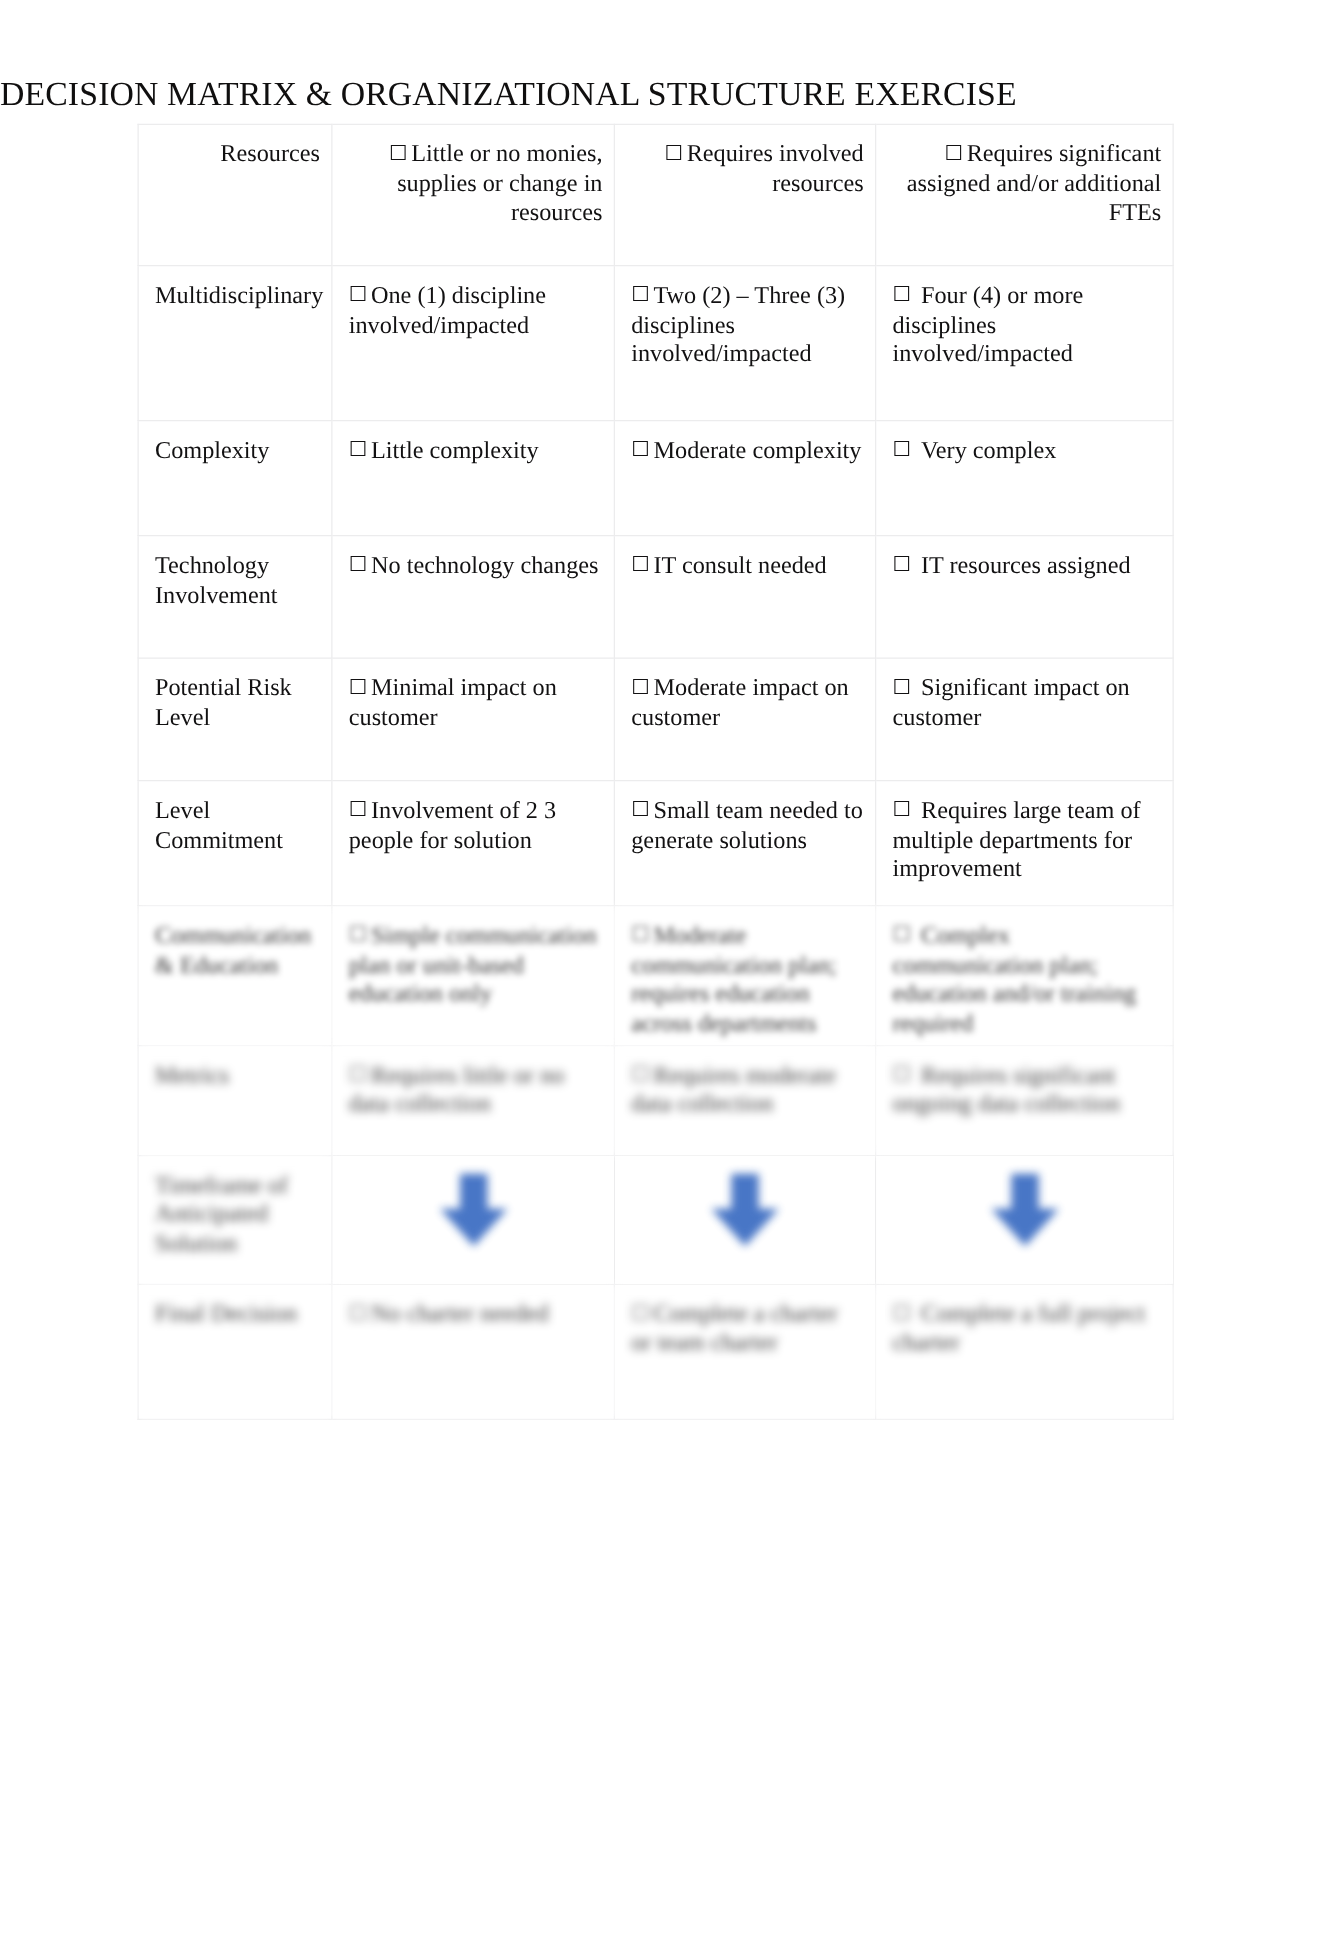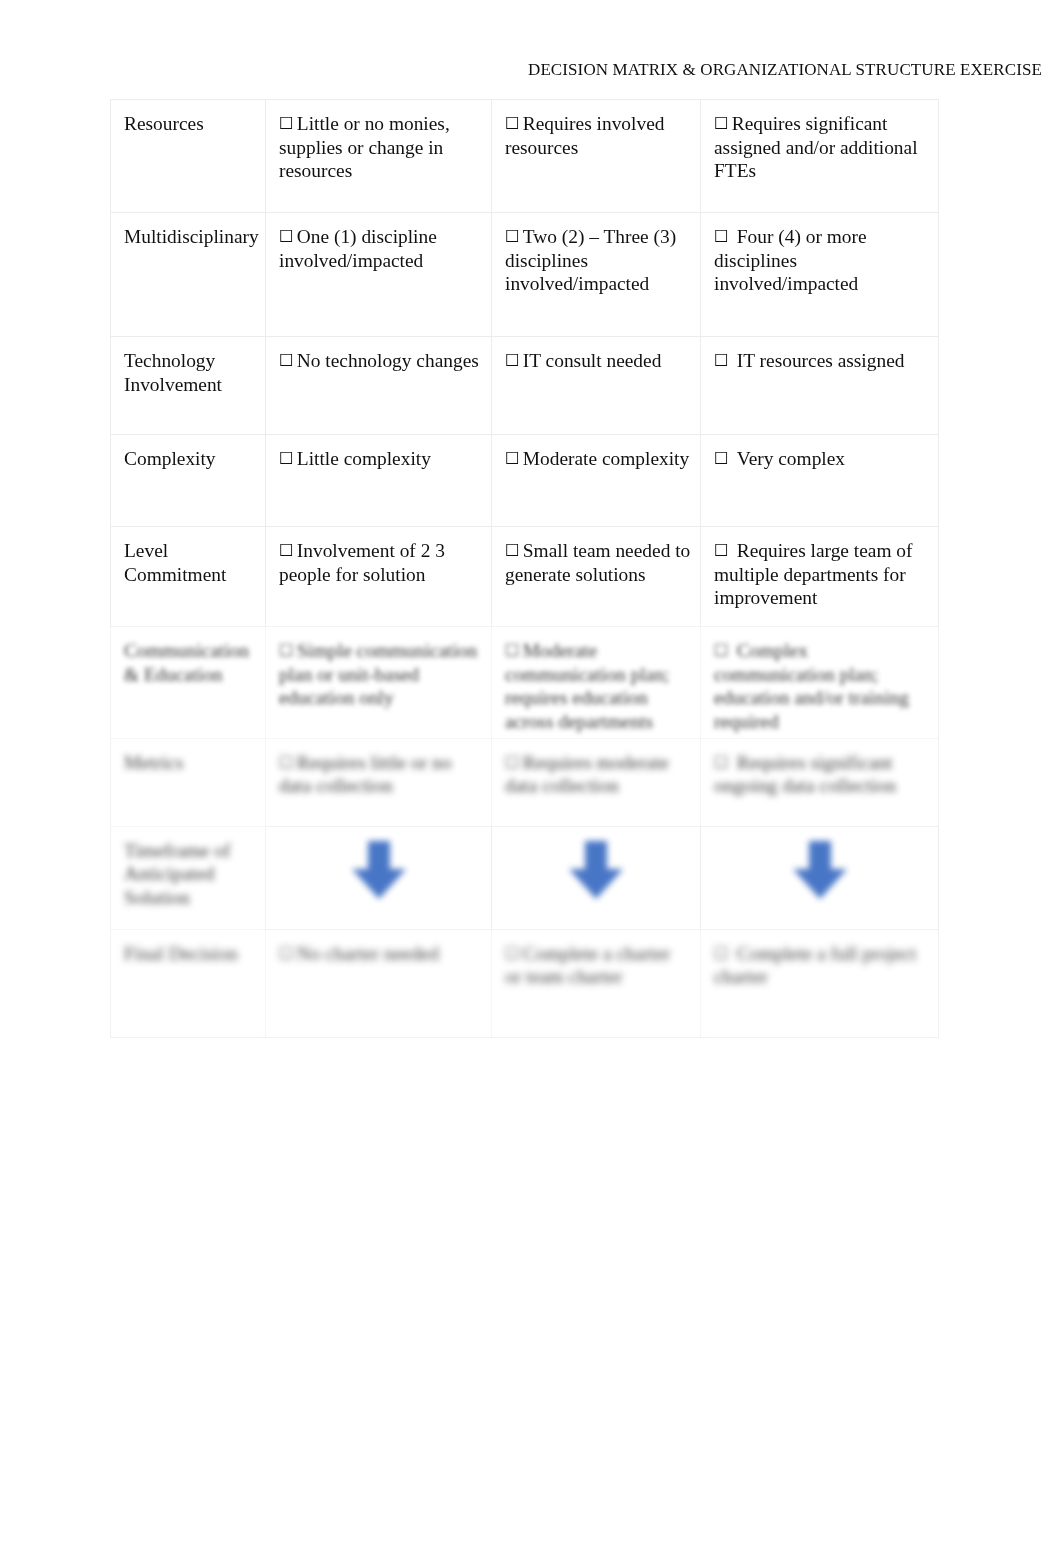--- a/index.html
+++ b/index.html
@@ -19,22 +19,22 @@
     width: 1062px;
     height: 1561px;
     position: relative;
     background: #ffffff;
   }
   .doc-title {
     position: absolute;
     top: 60px;
     left: 0;
     width: 1042px;
-    text-align: right;
-    font-size: 17px;
+    text-align: left;
+    font-size: 27px;
     letter-spacing: 0.1px;
     color: #100f0f;
     white-space: nowrap;
   }
   .matrix-wrap {
     position: absolute;
     left: 110px;
     top: 99px;
     width: 828px;
   }
@@ -105,49 +105,55 @@
   <div class="matrix-wrap">
     <table class="matrix">
       <colgroup>
         <col class="c-crit">
           <col class="c-opt1">
           <col class="c-opt2">
           <col class="c-opt3">
       </colgroup>
       <tbody>
 
-        <tr style="height: 113px;">
+        <tr style="height: 113px; text-align: right;">
           <td class="crit">Resources</td>
           <td><span class="cbx">☐</span><span>Little or no monies, supplies or change in resources</span></td>
           <td><span class="cbx">☐</span><span>Requires involved resources</span></td>
           <td><span class="cbx">☐</span><span>Requires significant assigned and/or additional FTEs</span></td>
         </tr>
 
         <tr style="height: 124px;">
           <td class="crit">Multidisciplinary</td>
           <td><span class="cbx">☐</span><span>One (1) discipline involved/impacted</span></td>
           <td><span class="cbx">☐</span><span>Two (2) – Three (3) disciplines involved/impacted</span></td>
           <td><span class="cbx wide">☐</span><span>Four (4) or more disciplines involved/impacted</span></td>
         </tr>
 
+        <tr style="height: 92px;">
+          <td class="crit">Complexity</td>
+          <td><span class="cbx">☐</span><span>Little complexity</span></td>
+          <td><span class="cbx">☐</span><span>Moderate complexity</span></td>
+          <td><span class="cbx wide">☐</span><span>Very complex</span></td>
+        </tr>
+
         <tr style="height: 98px;">
           <td class="crit">Technology Involvement</td>
           <td><span class="cbx">☐</span><span>No technology changes</span></td>
           <td><span class="cbx">☐</span><span>IT consult needed</span></td>
           <td><span class="cbx wide">☐</span><span>IT resources assigned</span></td>
         </tr>
 
-        <tr style="height: 92px;">
-          <td class="crit">Complexity</td>
-          <td><span class="cbx">☐</span><span>Little complexity</span></td>
-          <td><span class="cbx">☐</span><span>Moderate complexity</span></td>
-          <td><span class="cbx wide">☐</span><span>Very complex</span></td>
-        </tr>
-
-
+
+        <tr style="height: 98px;">
+          <td class="crit">Potential Risk Level</td>
+          <td><span class="cbx">☐</span><span>Minimal impact on customer</span></td>
+          <td><span class="cbx">☐</span><span>Moderate impact on customer</span></td>
+          <td><span class="cbx wide">☐</span><span>Significant impact on customer</span></td>
+        </tr>
 
         <tr style="height: 100px;">
           <td class="crit">Level Commitment</td>
           <td><span class="cbx">☐</span><span>Involvement of 2 3 people for solution</span></td>
           <td><span class="cbx">☐</span><span>Small team needed to generate solutions</span></td>
           <td><span class="cbx wide">☐</span><span>Requires large team of multiple departments for improvement</span></td>
         </tr>
 
         <tr class="fade-1" style="height: 101px;">
           <td class="crit">Communication &amp; Education</td>

